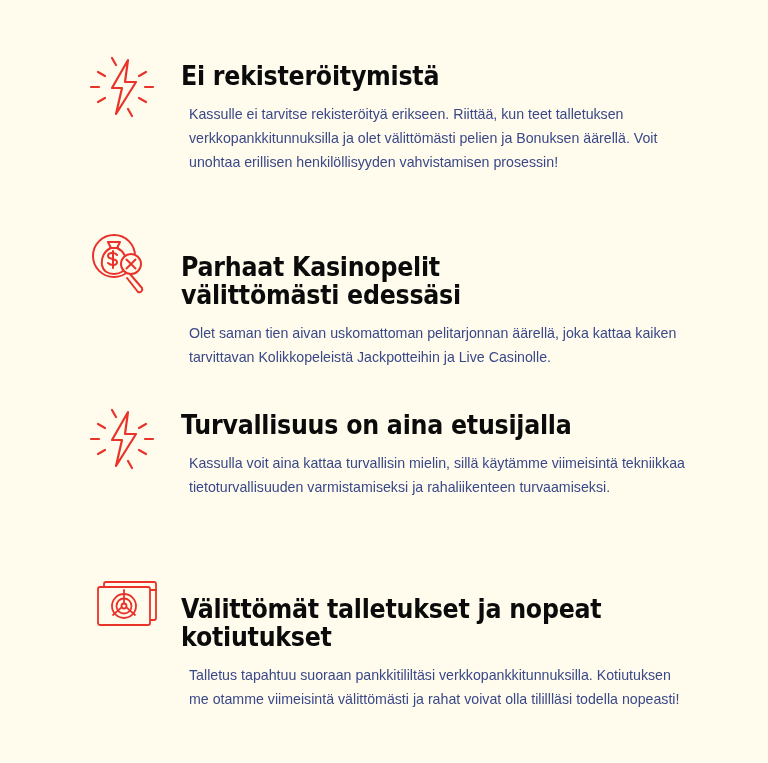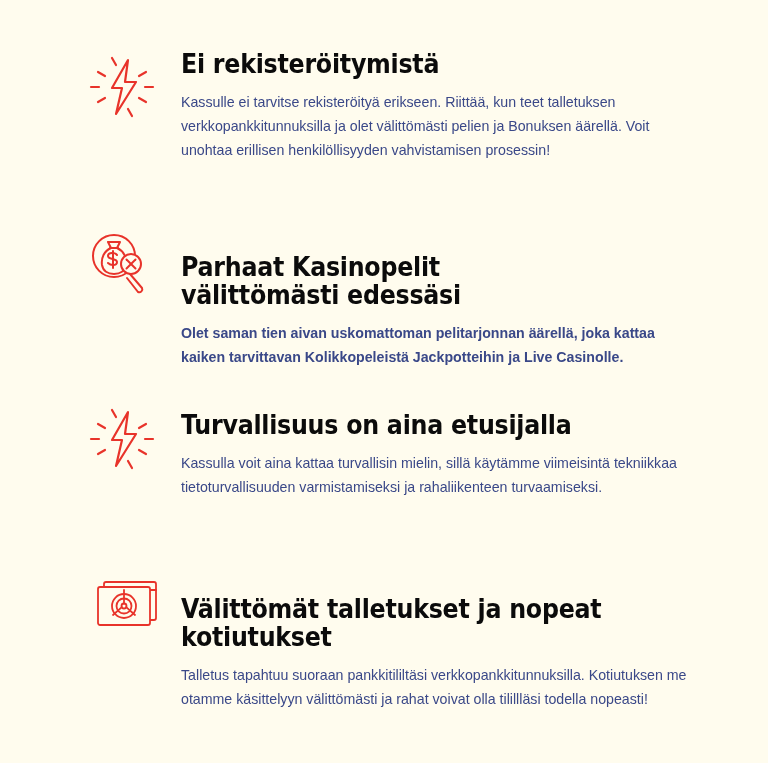--- a/index.html
+++ b/index.html
@@ -31,21 +31,21 @@
     font-weight: bold;
     font-size: 27px;
     line-height: 28px;
     color: #0b0b0b;
     letter-spacing: -0.3px;
     transform: scaleX(0.88);
     transform-origin: left top;
     width: 590px;
   }
   .desc {
-    margin: 0;
+    margin: 8px;
     font-family: "Liberation Sans", sans-serif;
     font-size: 14.2px;
     line-height: 24px;
     color: #3a4888;
   }
 </style>
 </head>
 <body>
 
 <section class="feature" style="top:50px;">
@@ -55,21 +55,21 @@
       <line x1="26" y1="6" x2="30" y2="13"></line>
       <line x1="12" y1="20" x2="19" y2="24"></line>
       <line x1="5" y1="35" x2="13" y2="35"></line>
       <line x1="12" y1="50" x2="19" y2="46"></line>
       <line x1="60" y1="20" x2="53" y2="24"></line>
       <line x1="67" y1="35" x2="59" y2="35"></line>
       <line x1="60" y1="50" x2="53" y2="46"></line>
       <line x1="46" y1="64" x2="42" y2="57"></line>
     </svg>
   </div>
-  <div class="content" style="top:0;">
+  <div class="content" style="top:12px;">
     <h2 class="title">Ei rekisteröitymistä</h2>
     <p class="desc" style="margin-top:12px;">Kassulle ei tarvitse rekisteröityä erikseen. Riittää, kun teet talletuksen verkkopankkitunnuksilla ja olet välittömästi pelien ja Bonuksen äärellä. Voit unohtaa erillisen henkilöllisyyden vahvistamisen prosessin!</p>
   </div>
 </section>
 
 <section class="feature" style="top:225px;">
   <div class="icon" style="top:3px;">
     <svg viewBox="0 0 72 72" fill="none" stroke="#E8332A" stroke-width="2" stroke-linecap="round" stroke-linejoin="round">
       <circle cx="28" cy="28" r="21"></circle>
       <path d="M44 46 L56 60 a3 3 0 0 1 -4 4 L41 50"></path>
@@ -77,21 +77,21 @@
       <line x1="24" y1="20" x2="32" y2="20"></line>
       <path d="M31 27 c-1 -2 -3 -2 -5 -2 c-2 0 -4 1 -4 3 c0 4 9 2 9 6 c0 2 -2 3 -4 3 c-2 0 -4 -1 -5 -2"></path>
       <line x1="27" y1="23" x2="27" y2="40"></line>
       <circle cx="45" cy="36" r="10" fill="#FFFCEE"></circle>
       <line x1="40.5" y1="31.5" x2="49.5" y2="40.5"></line>
       <line x1="49.5" y1="31.5" x2="40.5" y2="40.5"></line>
     </svg>
   </div>
   <div class="content" style="top:28px;">
     <h2 class="title" style="width:480px;">Parhaat Kasinopelit välittömästi edessäsi</h2>
-    <p class="desc" style="margin-top:12px;font-weight:bold;">Olet saman tien aivan uskomattoman pelitarjonnan äärellä, joka kattaa kaiken tarvittavan Kolikkopeleistä Jackpotteihin ja Live Casinolle.</p>
+    <p class="desc" style="margin-top:12px;">Olet saman tien aivan uskomattoman pelitarjonnan äärellä, joka kattaa kaiken tarvittavan Kolikkopeleistä Jackpotteihin ja Live Casinolle.</p>
   </div>
 </section>
 
 <section class="feature" style="top:403px;">
   <div class="icon" style="top:1px;">
     <svg viewBox="0 0 72 72" fill="none" stroke="#E8332A" stroke-width="2.2" stroke-linecap="round" stroke-linejoin="round">
       <path d="M42 8 L26 36 L36 36 L30 62 L50 30 L39 30 Z"></path>
       <line x1="26" y1="6" x2="30" y2="13"></line>
       <line x1="12" y1="20" x2="19" y2="24"></line>
       <line x1="5" y1="35" x2="13" y2="35"></line>
@@ -117,15 +117,15 @@
       <circle cx="32" cy="36" r="12"></circle>
       <circle cx="32" cy="36" r="7.5"></circle>
       <circle cx="32" cy="36" r="2.5"></circle>
       <line x1="32" y1="20" x2="32" y2="33.5"></line>
       <line x1="29.8" y1="37.2" x2="21" y2="45"></line>
       <line x1="34.2" y1="37.2" x2="43" y2="45"></line>
     </svg>
   </div>
   <div class="content" style="top:17px;">
     <h2 class="title" style="width:500px;">Välittömät talletukset ja nopeat kotiutukset</h2>
-    <p class="desc" style="margin-top:12px;">Talletus tapahtuu suoraan pankkitililtäsi verkkopankkitunnuksilla. Kotiutuksen me otamme käsittelyyn välittömästi ja rahat voivat olla tilillläsi todella nopeasti!</p>
+    <p class="desc" style="margin-top:12px;">Talletus tapahtuu suoraan pankkitililtäsi verkkopankkitunnuksilla. Kotiutuksen me otamme viimeisintä välittömästi ja rahat voivat olla tilillläsi todella nopeasti!</p>
   </div>
 </section>
 
 </body></html>

